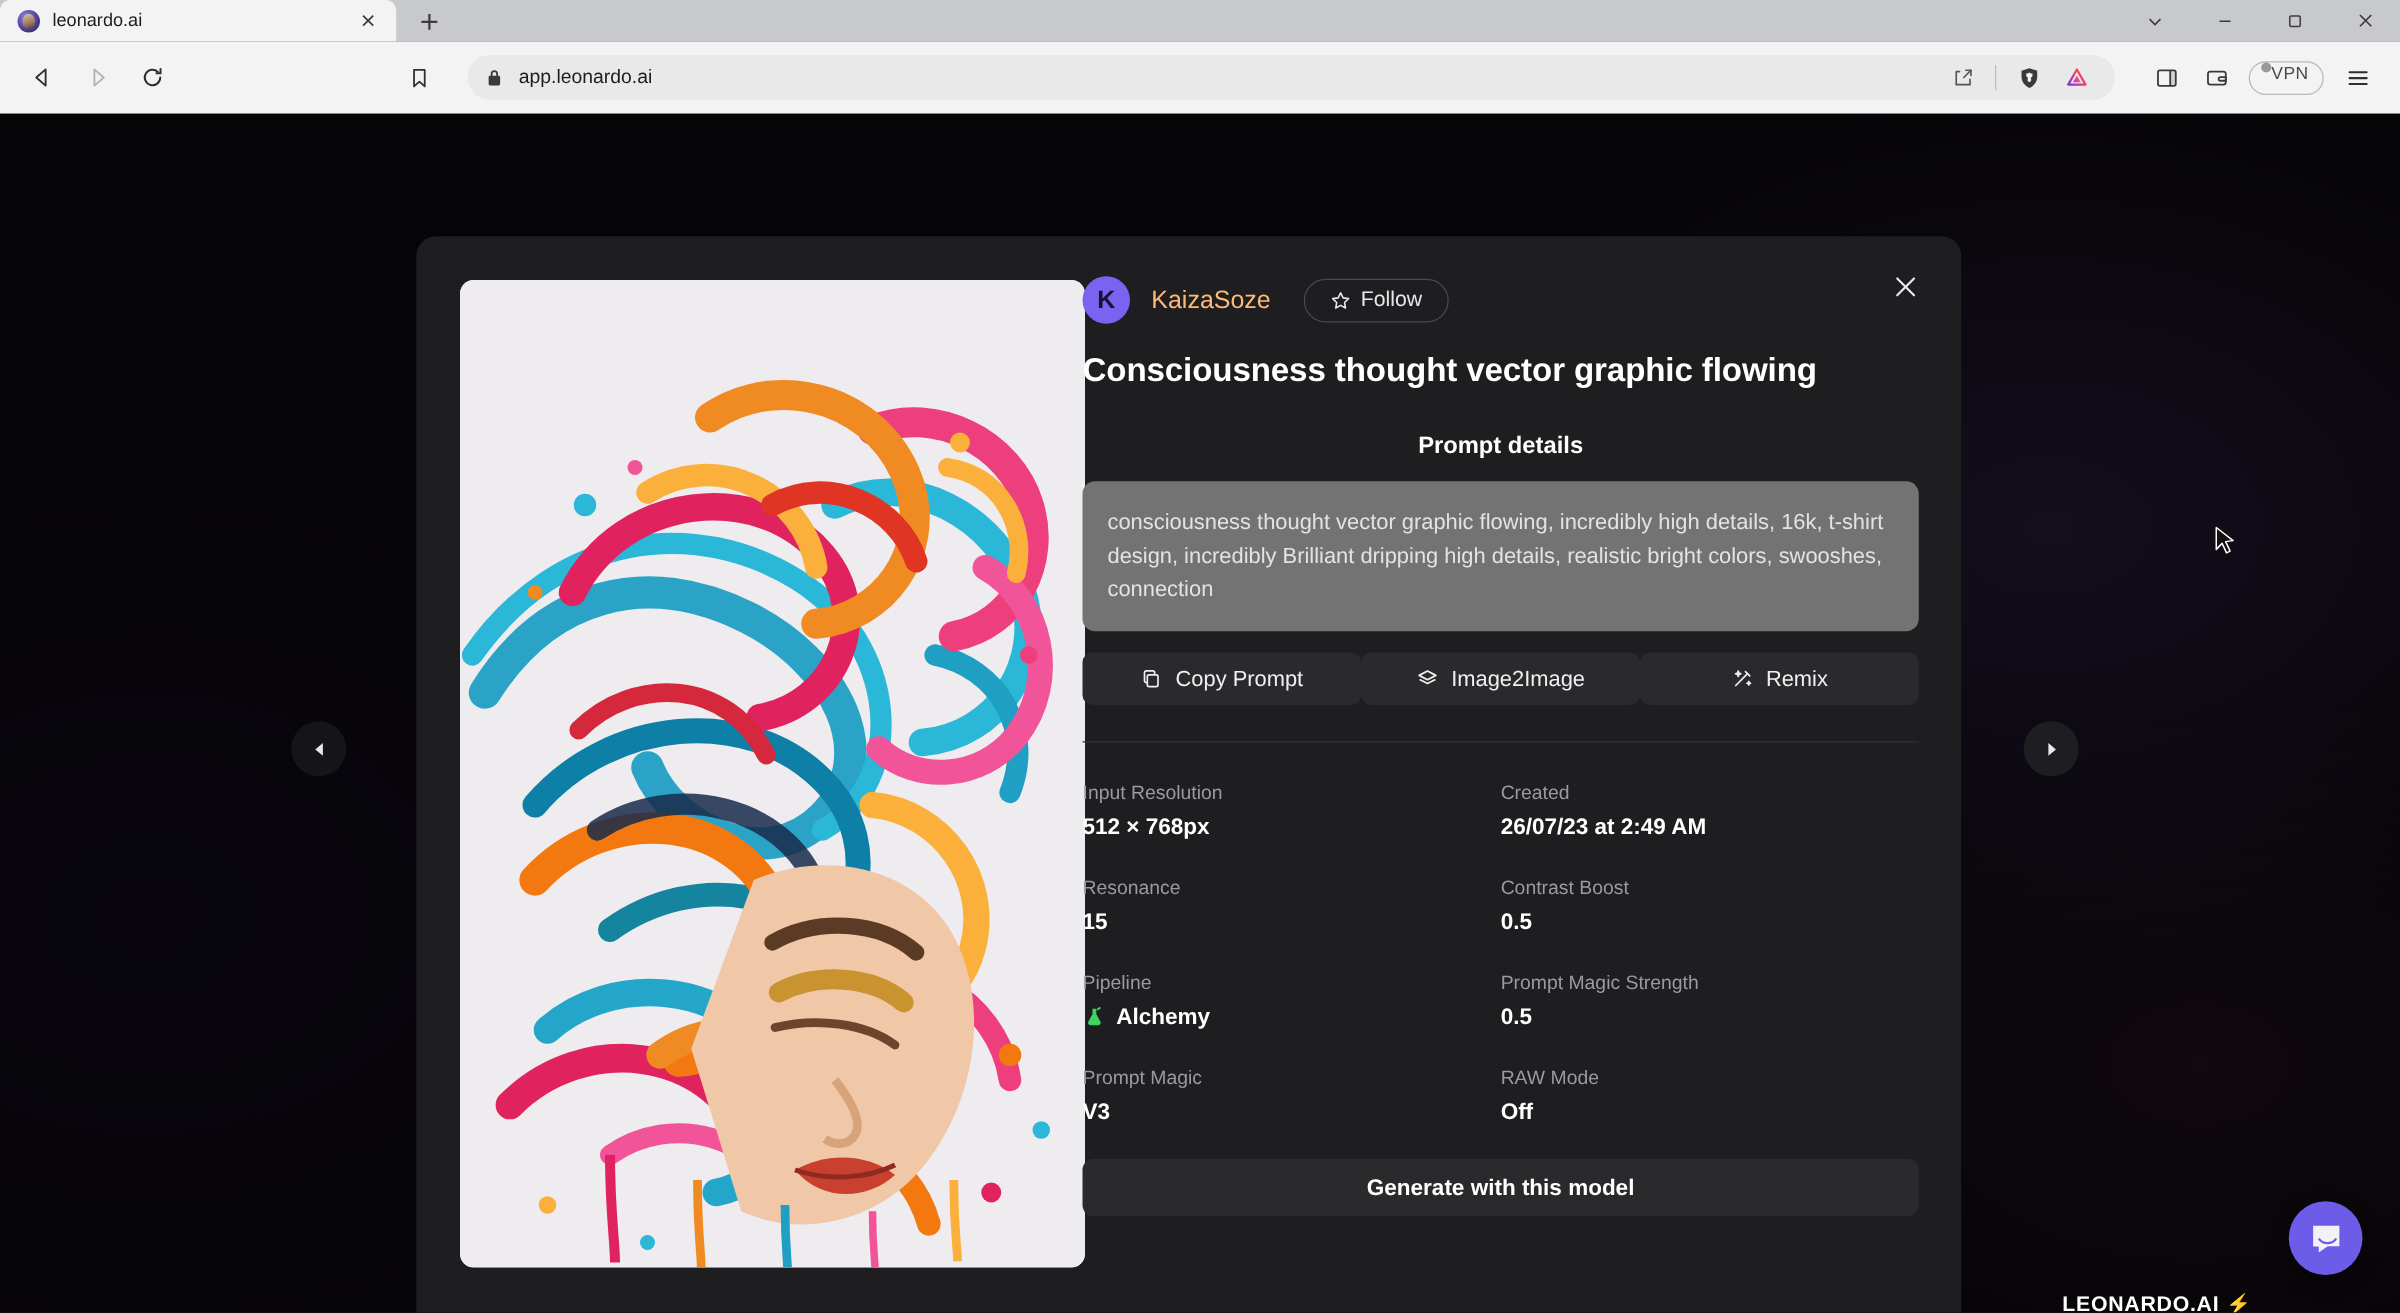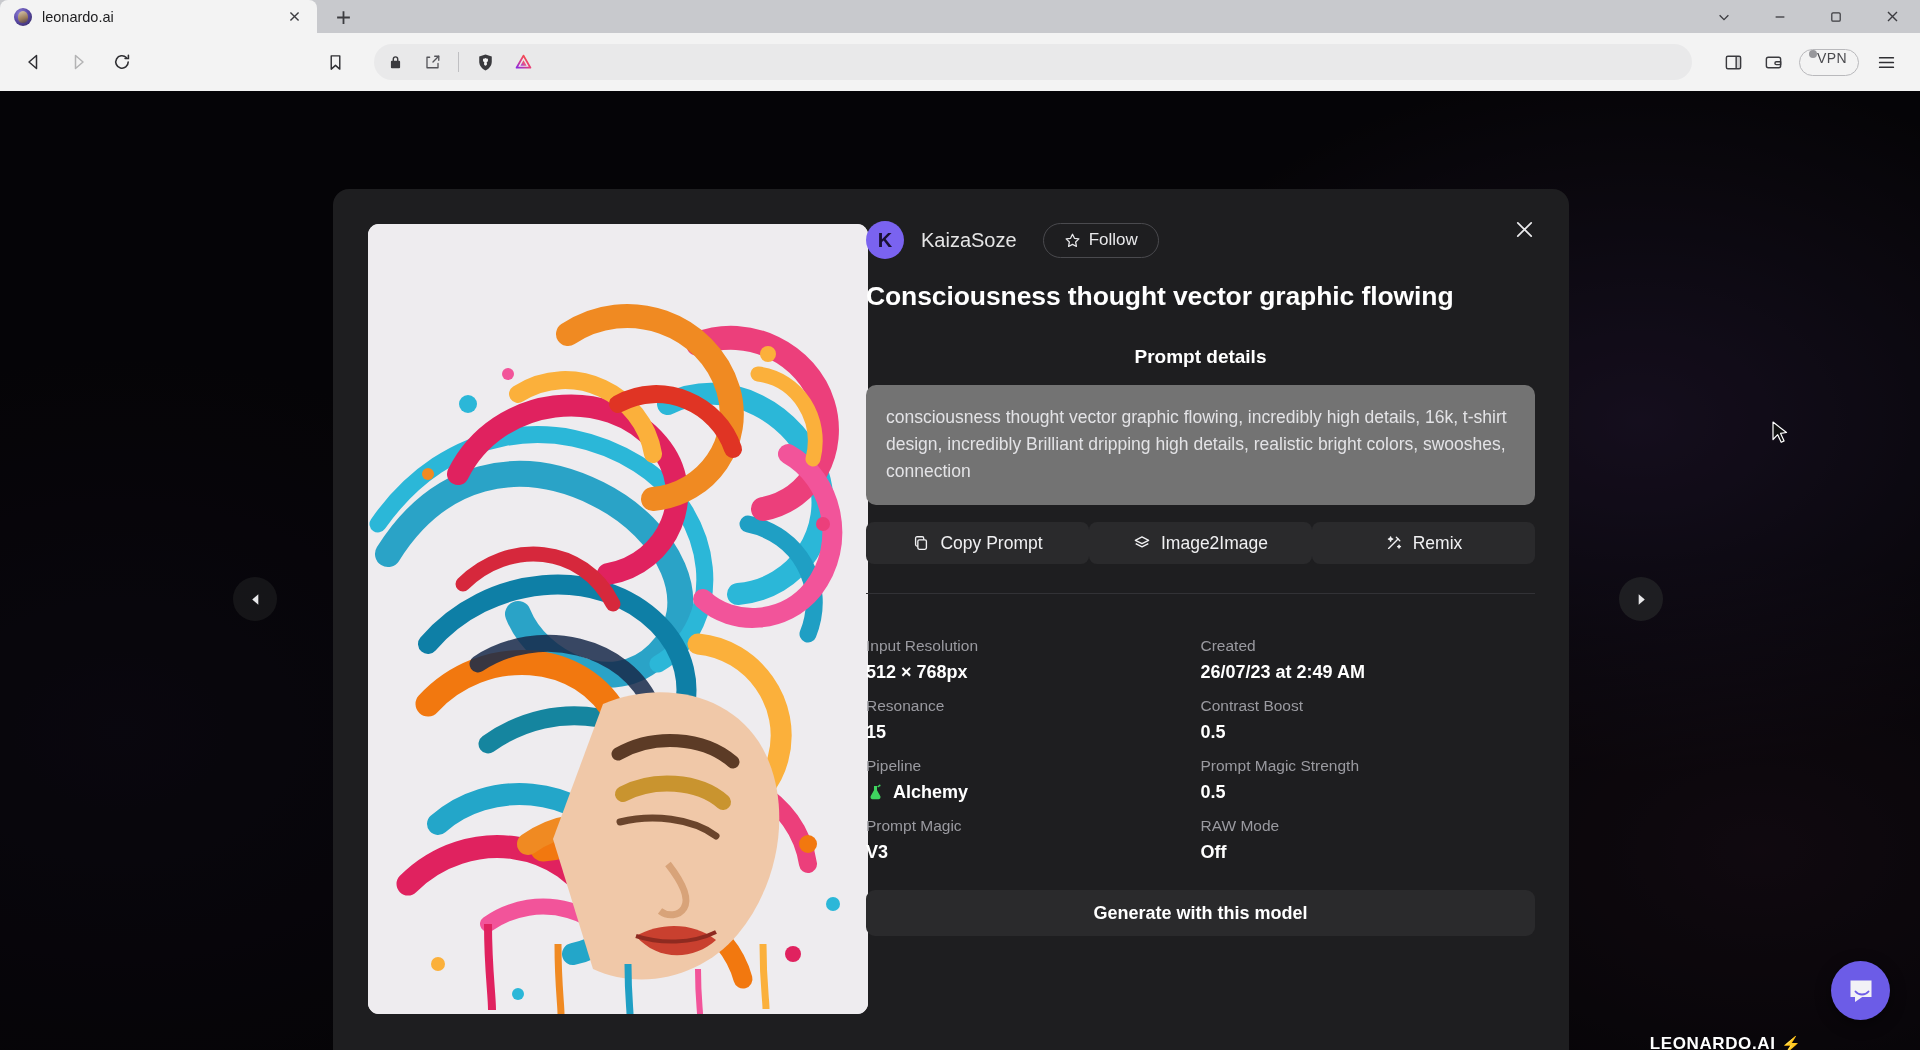--- a/index.html
+++ b/index.html
@@ -130,21 +130,21 @@
   .modal-right {
     flex:1; padding:30px 34px 0 33px; min-width:0; position:relative;
   }
 
   .author-row { display:flex; align-items:center; gap:17px; height:42px; }
   .avatar {
     width:38px; height:38px; border-radius:50%; background:#7a63f0;
     display:flex; align-items:center; justify-content:center;
     color:#1a1033; font-size:20px; font-weight:700; flex:none;
   }
-  .author-name { font-size:20px; color:#e5e5e5; }
+  .author-name { font-size:20px; color:#fdba74; }
   .follow-btn {
     margin-left:9px; height:35px; border:1.3px solid #4a4a4e;
     border-radius:18px; display:flex; align-items:center; gap:8px;
     padding:0 20px; color:#e8e8ea; font-size:17px;
   }
   .follow-btn svg { width:17px; height:17px; }
   .close-x {
     position:absolute; right:26px; top:21px; width:38px; height:38px;
     display:flex; align-items:center; justify-content:center;
   }
@@ -169,22 +169,22 @@
   .act-btn {
     flex:1; height:42px; background:#2a2a2c; border-radius:8px;
     display:flex; align-items:center; justify-content:center; gap:10px;
     color:#f0f0f2; font-size:17.5px;
   }
   .act-btn svg { width:18px; height:18px; flex:none; }
 
   .divider { height:1px; background:#323236; margin:29px 0 0 0; }
 
   .meta-grid {
-    display:grid; grid-template-columns:1fr 1fr; row-gap:14px;
-    margin-top:43px;
+    display:grid; grid-template-columns:1fr 1fr; row-gap:30px;
+    margin-top:32px;
   }
   .meta-label { font-size:15.5px; color:#9a9aa0; margin-bottom:7px; }
   .meta-value {
     font-size:18px; font-weight:700; color:#fff;
     display:flex; align-items:center; gap:8px;
   }
   .flask { width:19px; height:19px; flex:none; }
 
   .gen-btn {
     margin-top:27px; height:46px; background:#2a2a2c; border-radius:9px;
@@ -287,20 +287,21 @@
           <path d="M5.5 3h9v14l-4.5-4-4.5 4z"></path>
         </svg>
     </div>
 
     <div class="urlbar">
       <span class="lock">
         <svg viewBox="0 0 16 16" fill="#3a3a3e">
             <path d="M8 1.2a3.1 3.1 0 0 0-3.1 3.1V6H4.2A1.1 1.1 0 0 0 3.1 7.1v6A1.1 1.1 0 0 0 4.2 14.2h7.6a1.1 1.1 0 0 0 1.1-1.1v-6A1.1 1.1 0 0 0 11.8 6h-.7V4.3A3.1 3.1 0 0 0 8 1.2zm0 1.5a1.6 1.6 0 0 1 1.6 1.6V6H6.4V4.3A1.6 1.6 0 0 1 8 2.7z"></path>
           </svg>
       </span>
+      <span class="url-text">app.leonardo.ai</span>
       <span class="url-actions">
         <span class="url-ico">
           <svg viewBox="0 0 20 20" fill="none" stroke="#55555a" stroke-width="1.4" stroke-linejoin="round" stroke-linecap="round">
             <path d="M7 4.5H4.2v11h11.6V11"></path>
               <path d="M10.5 9.5l6-6"></path>
               <path d="M12.3 3.4h4.3v4.3"></path>
           </svg>
         </span>
         <span class="vsep"></span>
         <span class="url-ico">

